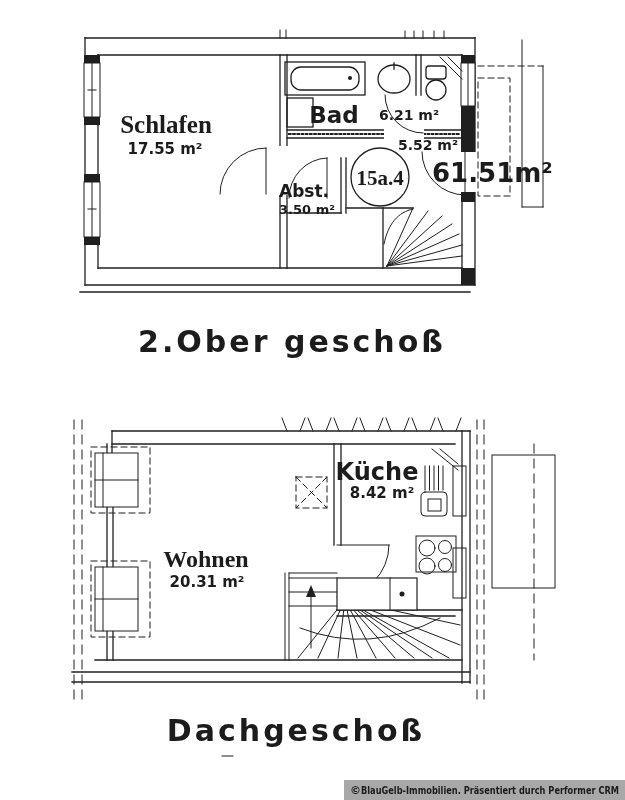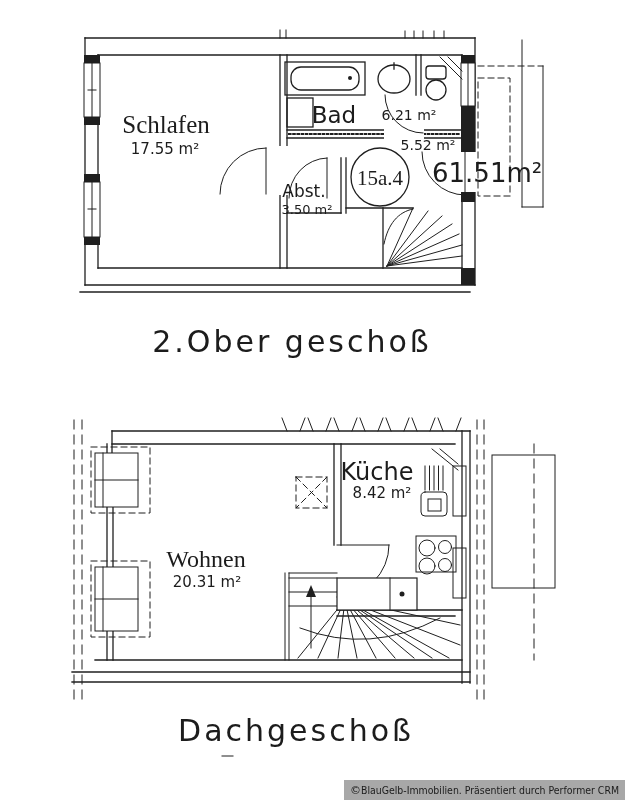--- a/index.html
+++ b/index.html
@@ -2,20 +2,21 @@
 <html><head>
 <meta charset="utf-8">
 <style>
   html,body{margin:0;padding:0;background:#e8e8e8;}
   .canvas{
     position:relative;
     width:625px;height:800px;
     background:#ffffff;
     font-family:"Liberation Sans", sans-serif;
     overflow:hidden;
+    font-weight:bold;
   }
   svg{display:block}
   
   .ink   {stroke:#1f1f1f;fill:none;stroke-width:1.3;stroke-linecap:square;}
   .thin  {stroke-width:1;}
   .wo    {fill:#ffffff;stroke:none;}
   .blk   {fill:#1f1f1f;stroke:none;}
   .dash  {stroke-dasharray:6 4;}
   .dashlg{stroke-dasharray:9 6;}
   .dot   {stroke-dasharray:1.6 2.6;stroke-width:2;}

